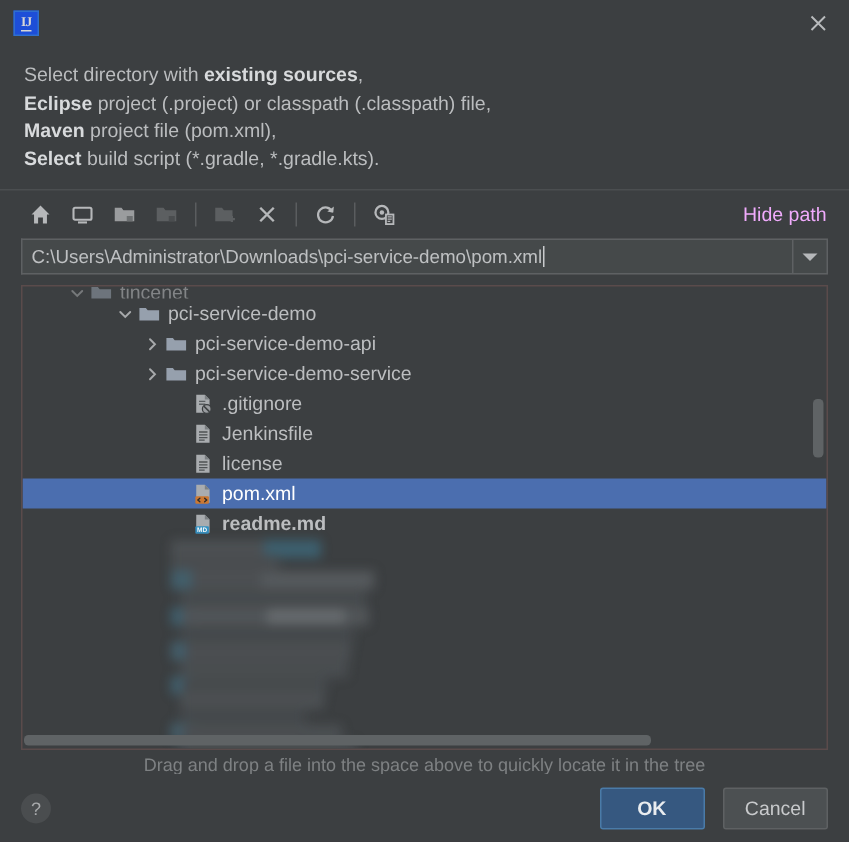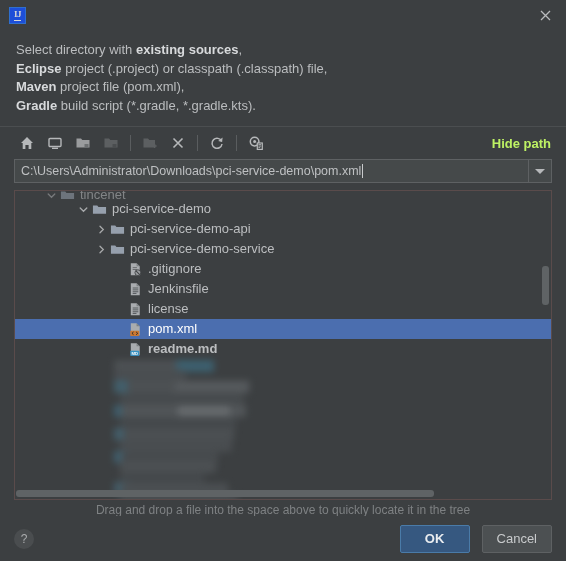--- a/index.html
+++ b/index.html
@@ -90,24 +90,23 @@
   .tb-sep {
     width: 1px; height: 16px;
     background: #5a5d5f;
     margin: 0 6px 0 4px;
     flex: 0 0 1px;
   }
   .hide-path {
     position: absolute;
     right: 15px; top: 50%;
     transform: translateY(-50%);
-    color: #bef264;
+    color: #f0abfc;
     font-size: 13px;
     cursor: pointer;
-    font-weight: bold;
   }
 
   
   .pathrow {
     margin: 0 14px;
     display: flex;
     height: 24px;
     flex: 0 0 24px;
   }
   .path-input {
@@ -283,21 +282,21 @@
       <svg width="13" height="13" viewBox="0 0 13 13">
         <path d="M2 2 L11 11 M11 2 L2 11" stroke="#b9bbbd" stroke-width="1.3" fill="none"></path>
       </svg>
     </div>
   </div>
 
   <div class="desc">
     <div class="desc-line"><span>Select directory with </span><b>existing sources</b><span>,</span></div>
     <div class="desc-line"><b>Eclipse</b><span> project (.project) or classpath (.classpath) file,</span></div>
     <div class="desc-line"><b>Maven</b><span> project file (pom.xml),</span></div>
-    <div class="desc-line"><b>Gradle</b><span> build script (*.gradle, *.gradle.kts).</span></div>
+    <div class="desc-line"><b>Select</b><span> build script (*.gradle, *.gradle.kts).</span></div>
   </div>
   <div class="hsep"></div>
 
   <div class="toolbar">
 
     <div class="tb-btn">
       <svg width="16" height="16" viewBox="0 0 16 16">
         <path d="M8 2 L14 8 L12.3 8 L12.3 14 L9.6 14 L9.6 10 L6.4 10 L6.4 14 L3.7 14 L3.7 8 L2 8 Z" fill="#b6b8ba"></path>
       </svg>
     </div>

